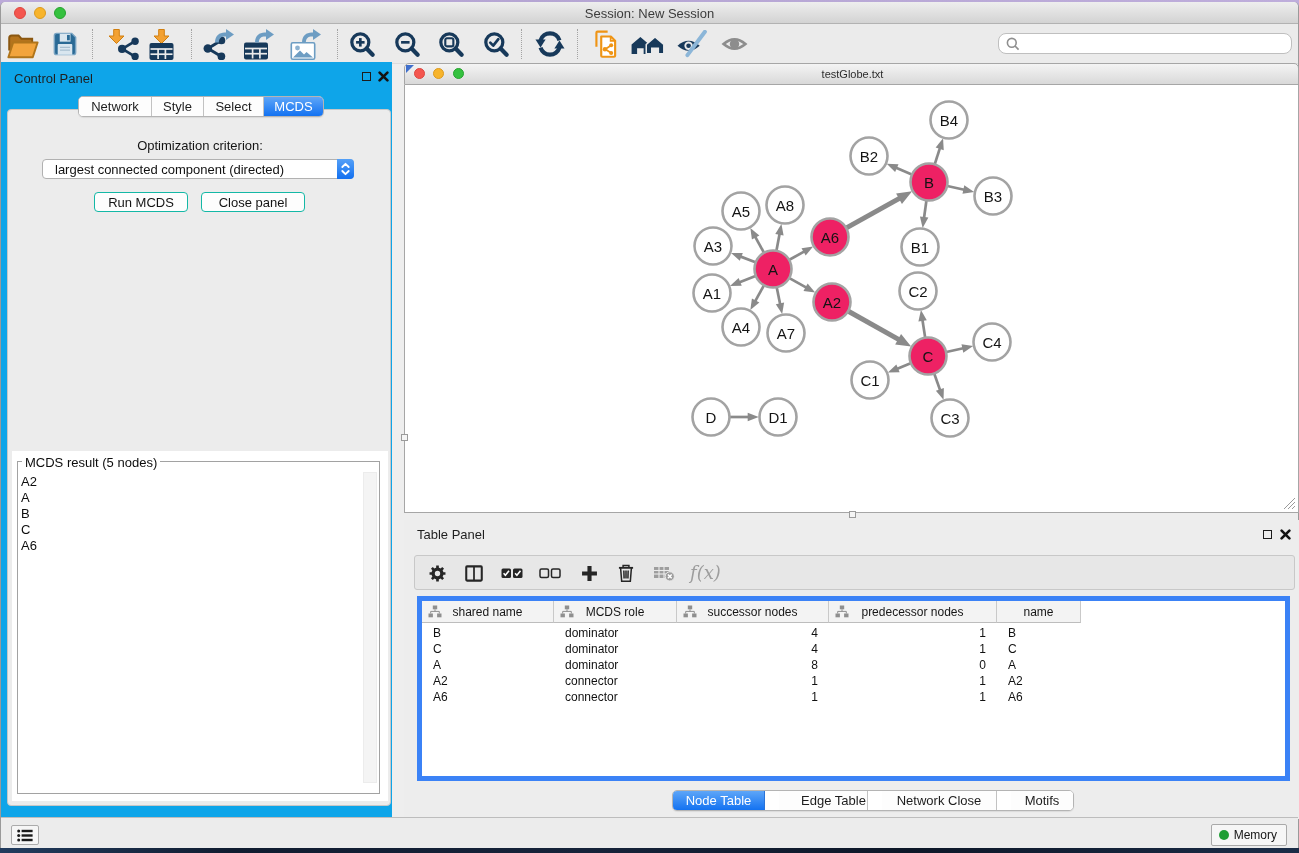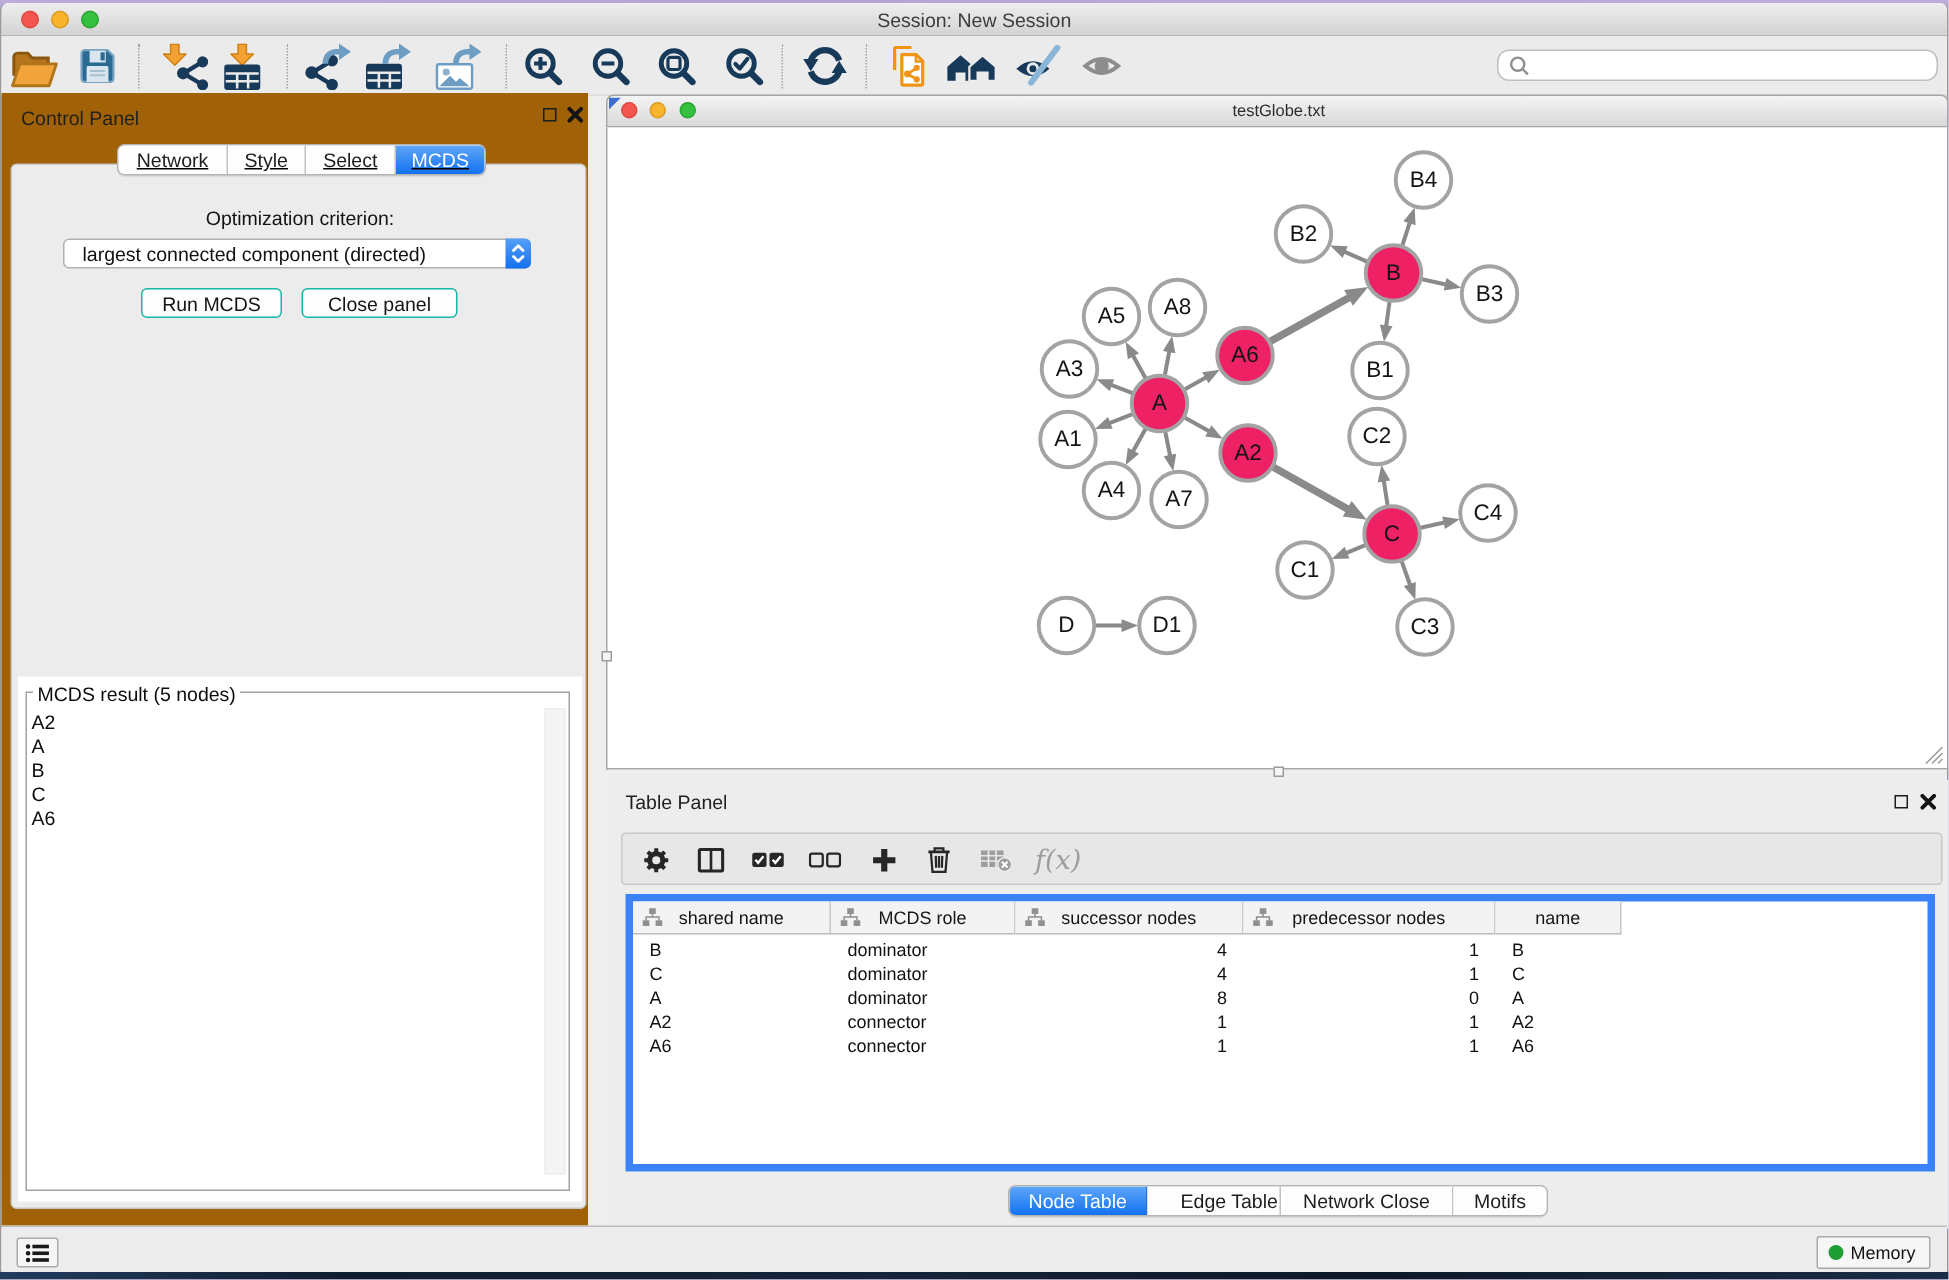--- a/index.html
+++ b/index.html
@@ -28,21 +28,21 @@
   #title-text { left:0; top:4px; width:1297px; text-align:center; font-size:13px; color:#3c3c3c; }
 
   #toolbar { left:0; top:22px; width:1297px; height:40px; background:#ebebeb; border-bottom:1px solid #dcdcdc; }
   .tbtn { position:absolute; top:3px; width:36px; height:34px; margin-left:-18px; display:flex; align-items:center; justify-content:center; }
   .tsep { position:absolute; top:5px; height:30px; width:0; border-left:1px dotted #a3a3a3; }
   #search-field { position:absolute; left:997px; top:9px; width:294px; height:21px; background:#ffffff;
     border:1px solid #bfbfbf; border-radius:8px; display:flex; align-items:center; padding-left:7px; }
   #search-field input { border:none; outline:none; flex:1; font-size:12px; background:transparent; margin-left:5px; }
 
   
-  #control-panel { left:0; top:60px; width:391px; height:757px; background:#a16207; }
+  #control-panel { left:0; top:60px; width:391px; height:757px; background:#0ea5e9; }
   .panel-title { font-size:13px; color:#1f1f1f; }
   #cp-title { left:13px; top:9px; }
   .mini-float { position:absolute; width:9px; height:9px; border:1.6px solid #1c1c1c; background:transparent; }
   .mini-close { position:absolute; width:11px; height:11px; }
   .mini-close svg { display:block; }
 
   .seg-group { position:absolute; z-index:2; display:flex; height:21px; border:1px solid #b4b4b4; border-radius:5px;
     background:#ffffff; overflow:hidden; box-shadow:0 1px 1px rgba(0,0,0,0.08); }
   .seg { height:100%; display:flex; align-items:center; justify-content:center; font-size:13px; color:#1d1d1d;
     background:#fdfdfd; border-right:1px solid #c2c2c2; }
@@ -85,21 +85,21 @@
 
   #node-table { left:13px; top:76px; width:873px; height:185px; background:#ffffff; border:5px solid #3b82f6; }
   #nt-header { position:absolute; left:0; top:0; height:22px; display:flex; }
   .hcell { height:22px; background:#f3f3f3; border-right:1px solid #c9c9c9; border-bottom:1px solid #bdbdbd;
     position:relative; display:flex; align-items:center; justify-content:center; font-size:12px; color:#161616; }
   .hcell .tree-ic { position:absolute; left:6px; top:4px; }
   #nt-rows { position:absolute; left:0; top:24px; width:100%; }
   .trow { display:flex; height:16px; line-height:16px; font-size:12px; color:#111; }
   .tcell { overflow:hidden; white-space:nowrap; }
 
-  #tp-tabs { left:268px; top:270px; }
+  #tp-tabs { left:268px; top:270px;gap:14px; }
 
   
   #status-bar { left:0; top:815px; width:1297px; height:31px; background:#ececec; border-top:1px solid #bdbdbd; }
   #list-btn { position:absolute; left:10px; top:7px; width:28px; height:20px; background:#f6f6f6; border:1px solid #ababab;
     border-radius:2px; display:flex; align-items:center; justify-content:center; }
   #memory-btn { position:absolute; right:11px; top:6px; height:22px; padding:0 9px 0 7px; background:#f6f6f6;
     border:1px solid #a9a9a9; border-radius:2px; display:flex; align-items:center; font-size:12px; color:#141414; }
   #memory-dot { width:10px; height:10px; border-radius:50%; margin-right:5px; }
 
   svg { display:block; }
@@ -336,21 +336,21 @@
       </div>
 
     <div class="abs" id="control-panel">
       <div class="abs panel-title" id="cp-title">Control Panel</div>
       <span class="mini-float" style="left:361px; top:10px;"></span>
       <span class="mini-close" style="left:377px; top:9px;">
           <svg width="11" height="11" viewBox="0 0 11 11">
             <path d="M1.6 1.6 L9.4 9.4 M9.4 1.6 L1.6 9.4" stroke="#141414" stroke-width="2.6" stroke-linecap="round"></path>
           </svg>
         </span>
-      <div class="seg-group" id="cp-tabs" style="left:77px; top:34px;text-decoration:underline;">
+      <div class="seg-group" id="cp-tabs" style="left:77px; top:34px;">
           <div class="seg" style="width: 73px;">Network</div>
           <div class="seg" style="width: 52px;">Style</div>
           <div class="seg" style="width: 60px;">Select</div>
           <div class="seg active" style="width: 59px;">MCDS</div>
         </div>
       <div class="abs" id="cp-box">
         <div class="abs" id="opt-label">Optimization criterion:</div>
         <div id="criterion-combo">
           <span class="combo-text">largest connected component (directed)</span>
           <span id="combo-stepper">

